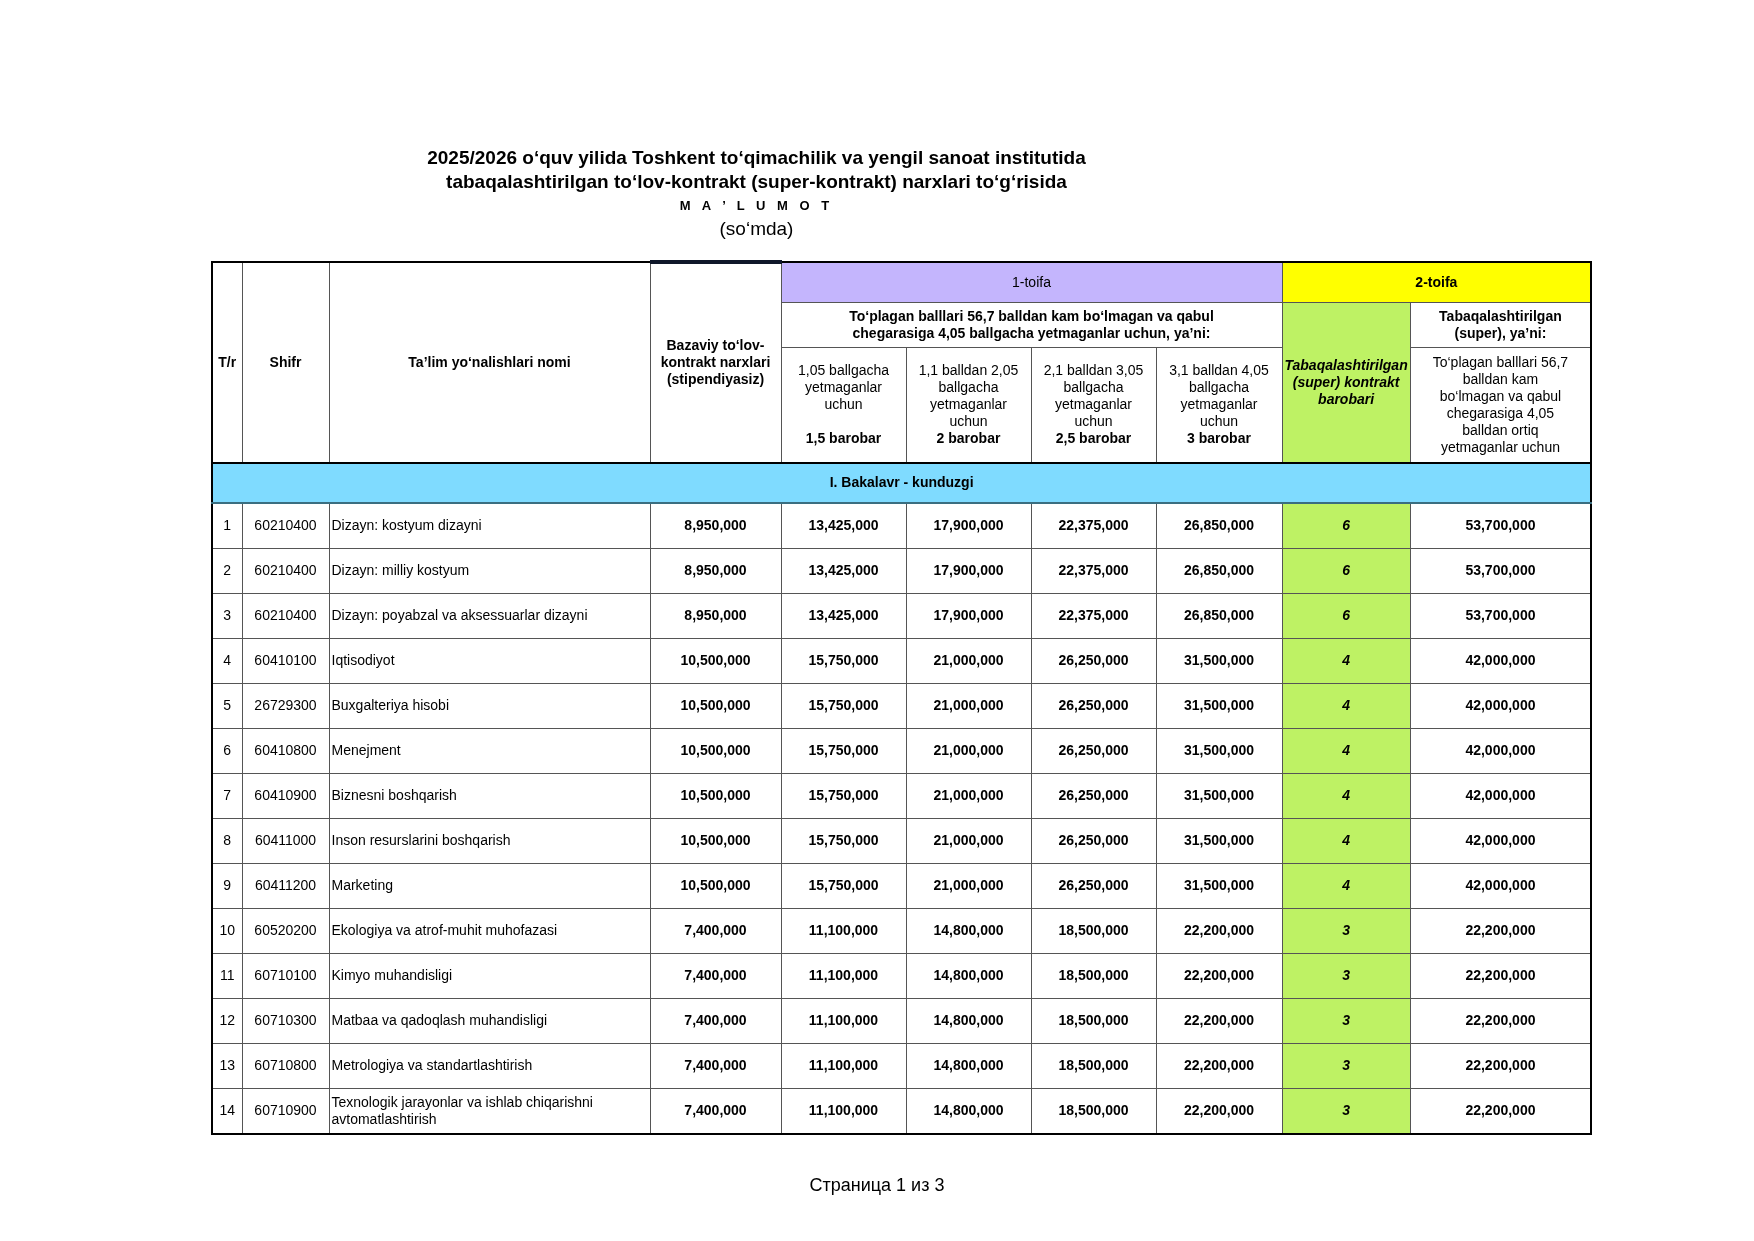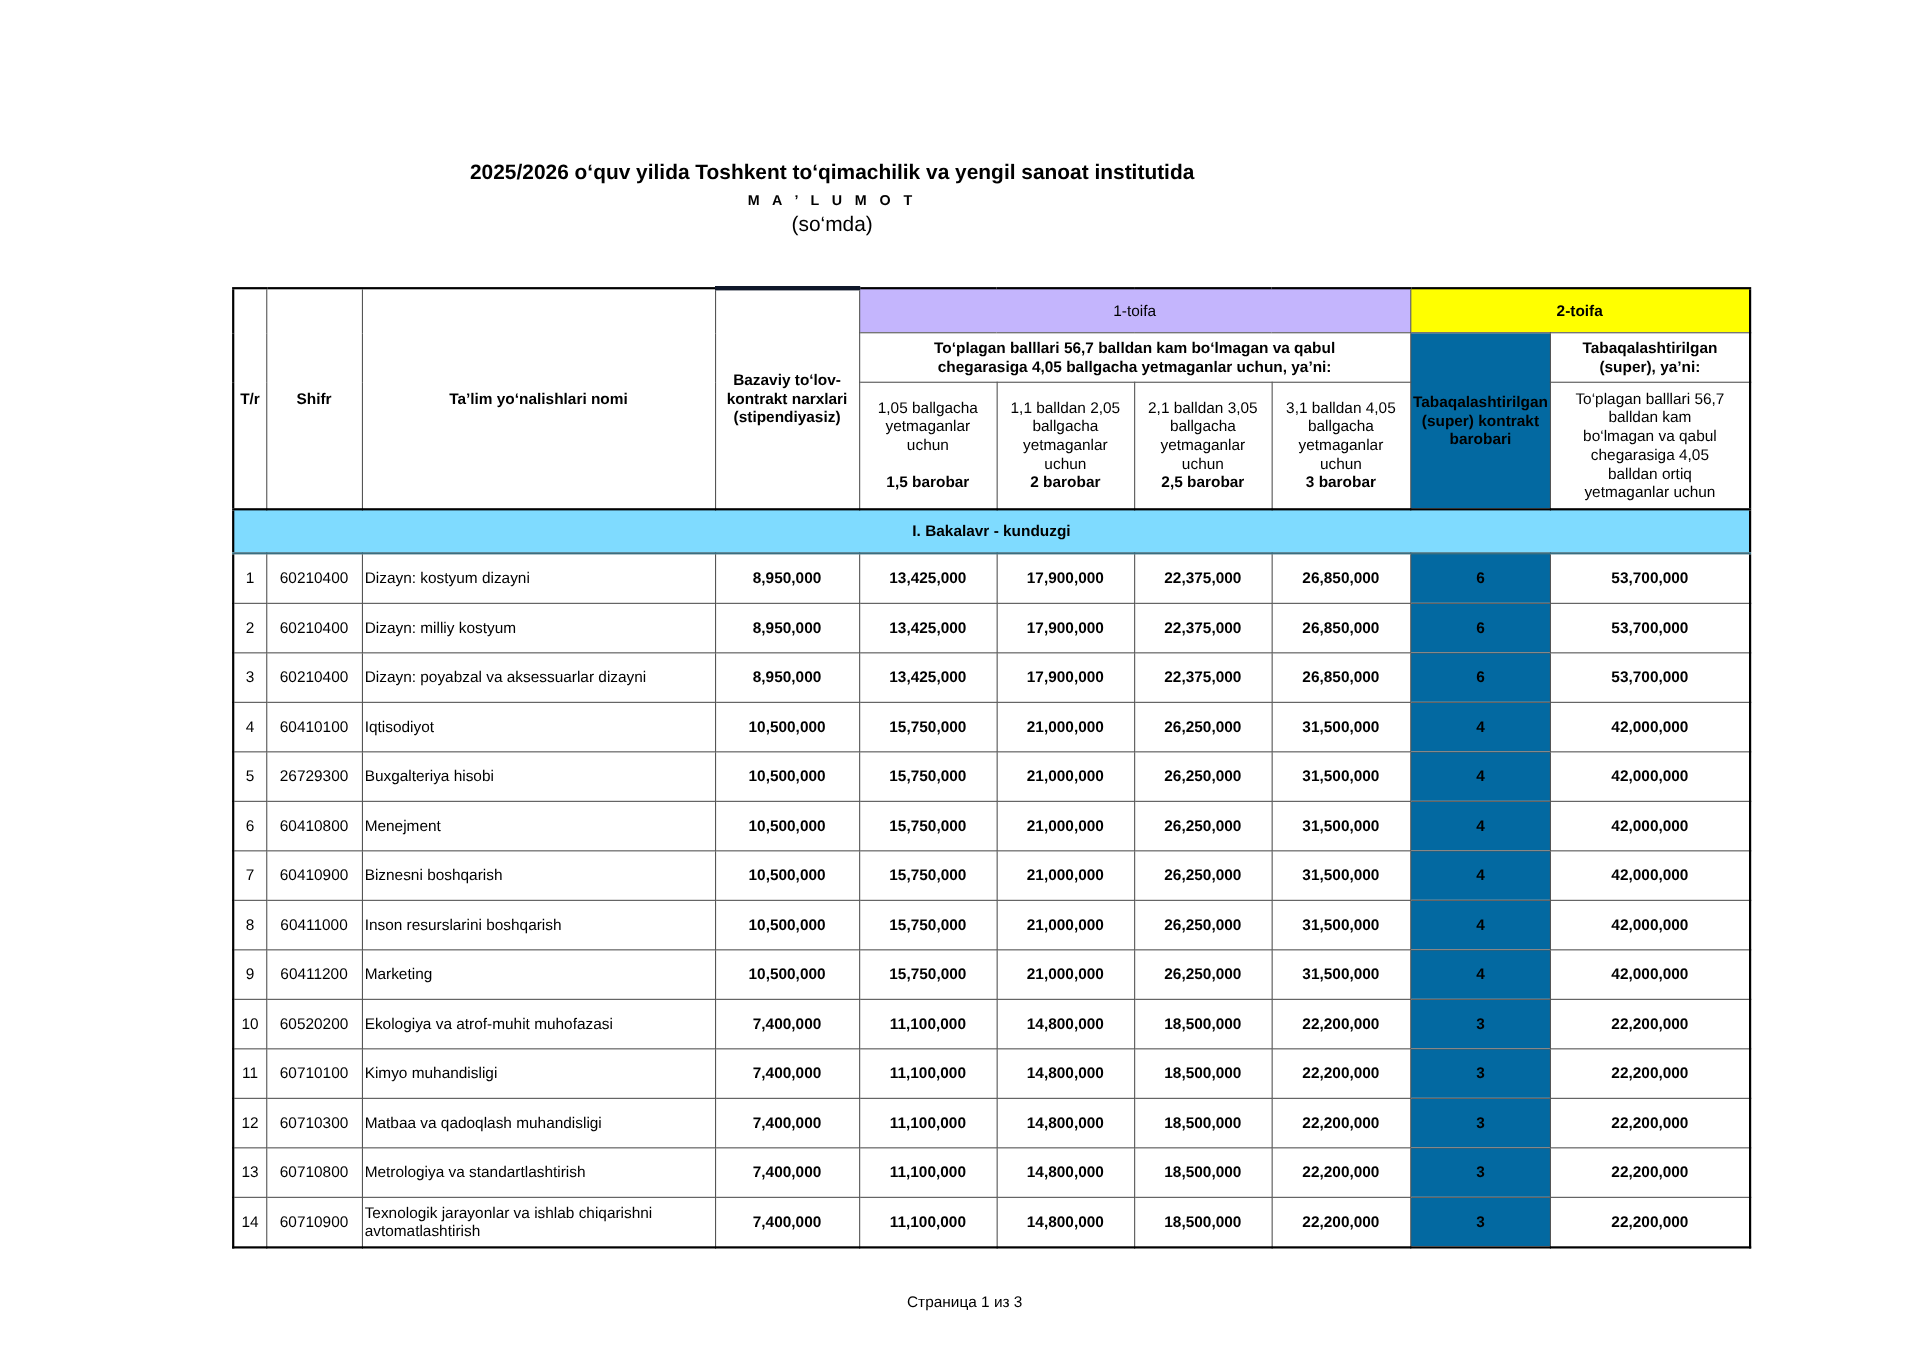--- a/index.html
+++ b/index.html
@@ -9,32 +9,33 @@
   .title-line { font-size: 19px; font-weight: bold; line-height: 24px; }
   .title-malumot { font-size: 13px; font-weight: bold; letter-spacing: 4px; line-height: 23px; }
   .title-unit { font-size: 19px; line-height: 24px; }
   table.main { position: absolute; left: 211px; top: 260px; border-collapse: collapse; table-layout: fixed; }
   table.main td { border: 1px solid #555; padding: 0 2px; text-align: center; vertical-align: middle;
                   font-size: 14px; line-height: 17px; overflow: hidden; }
   table.main { border: 2px solid #000; }
   .hdr-bold { font-weight: bold; }
   .toifa1 { background: #c4b5fd; font-size: 28px; font-weight: normal; height: 39px; border-top: 2px solid #000 !important; }
   .toifa2 { background: #ffff00; font-size: 28px; font-weight: bold; border-top: 2px solid #000 !important; }
-  .yellow { background: #0369a1; }
+  .yellow { background: #bef264; font-style: italic; }
   .section { background: #7fdbff; font-weight: bold; font-size: 16px; height: 38px; border-top: 2px solid #000 !important; border-bottom: 2px solid #3a6e80 !important; }
   tr.data td { height: 44px; }
   td.num-bold { font-weight: bold; }
   td.name { text-align: left !important; }
-  .footer { position: absolute; top: 1175px; left: 0; width: 1754px; text-align: center; font-size: 14px; }
+  .footer { position: absolute; top: 1175px; left: 0; width: 1754px; text-align: center; font-size: 18px; }
 </style>
 </head>
 <body>
 
 <div class="title-block">
   <div class="title-line">2025/2026 o‘quv yilida Toshkent to‘qimachilik va yengil sanoat institutida</div>
+  <div class="title-line">tabaqalashtirilgan to‘lov-kontrakt (super-kontrakt) narxlari to‘g‘risida</div>
   <div class="title-malumot">M A ’ L U M O T</div>
   <div class="title-unit">(so‘mda)</div>
 </div>
 
 <table class="main">
   <colgroup>
     <col style="width:30px">
       <col style="width:87px">
       <col style="width:321px">
       <col style="width:131px">

